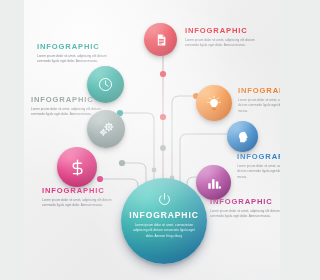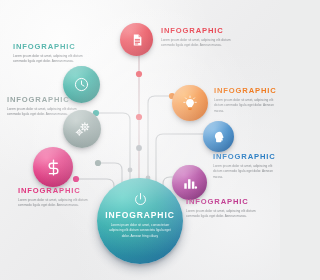--- a/index.html
+++ b/index.html
@@ -8,20 +8,21 @@
     width:280px;height:280px;overflow:hidden;
     font-family:"Liberation Sans",sans-serif;
     background:#eceded;
   }
   #stage{
     position:relative;width:280px;height:280px;overflow:hidden;
     background:
       radial-gradient(circle at 22% 14%, #fdfdfd 0%, rgba(253,253,253,0) 46%),
       radial-gradient(circle at 84% 78%, #f4f4f5 0%, rgba(244,244,245,0) 52%),
       linear-gradient(135deg,#f7f7f7 0%,#ededee 48%,#e4e5e6 100%);
+    margin-left: 24px;
   }
   #stage:after{
     content:"";position:absolute;inset:0;pointer-events:none;
     background:radial-gradient(ellipse at 50% 45%, rgba(255,255,255,0.55) 0%, rgba(255,255,255,0) 60%);
   }
 
   
   svg.wires{position:absolute;left:0;top:0;width:280px;height:280px;}
 
   

